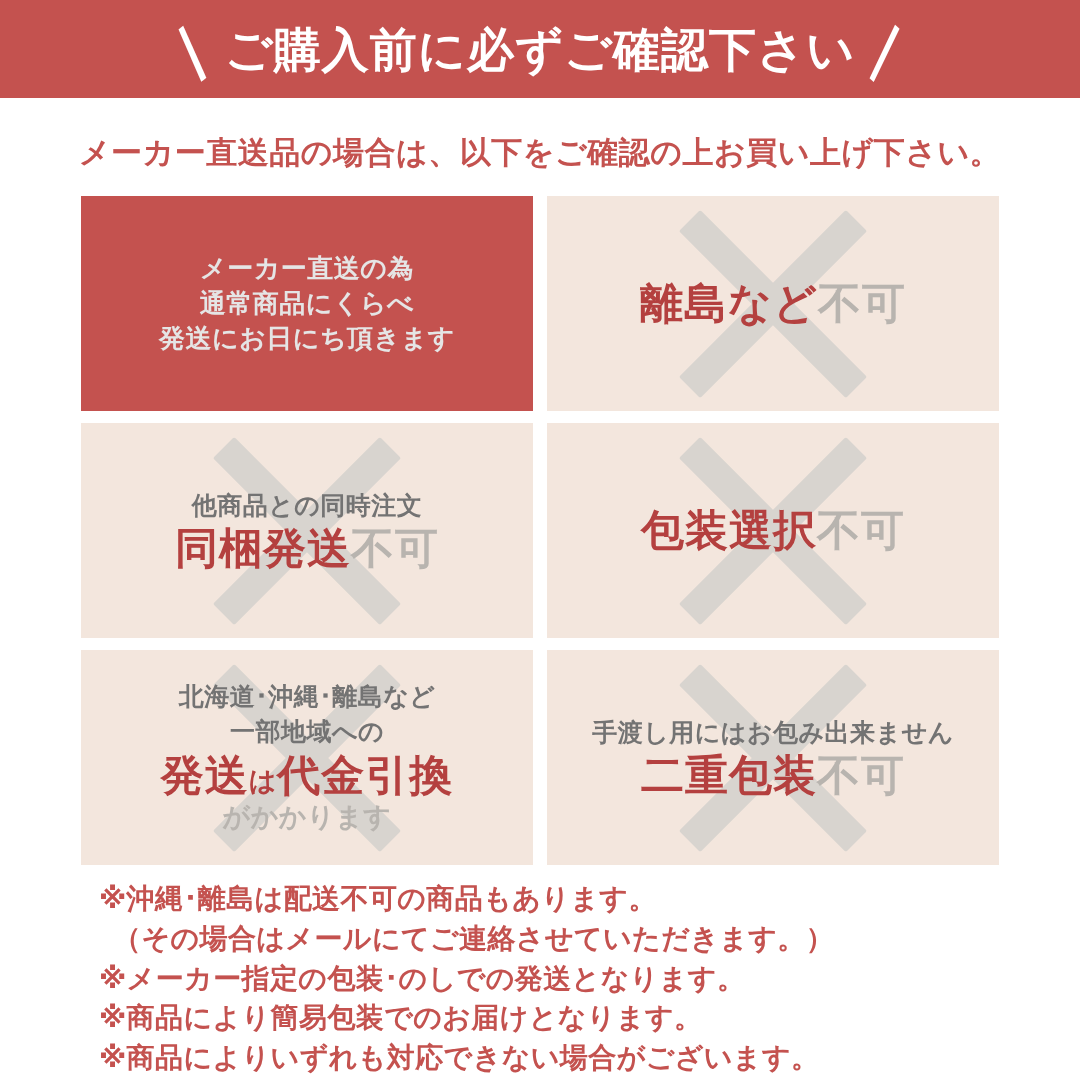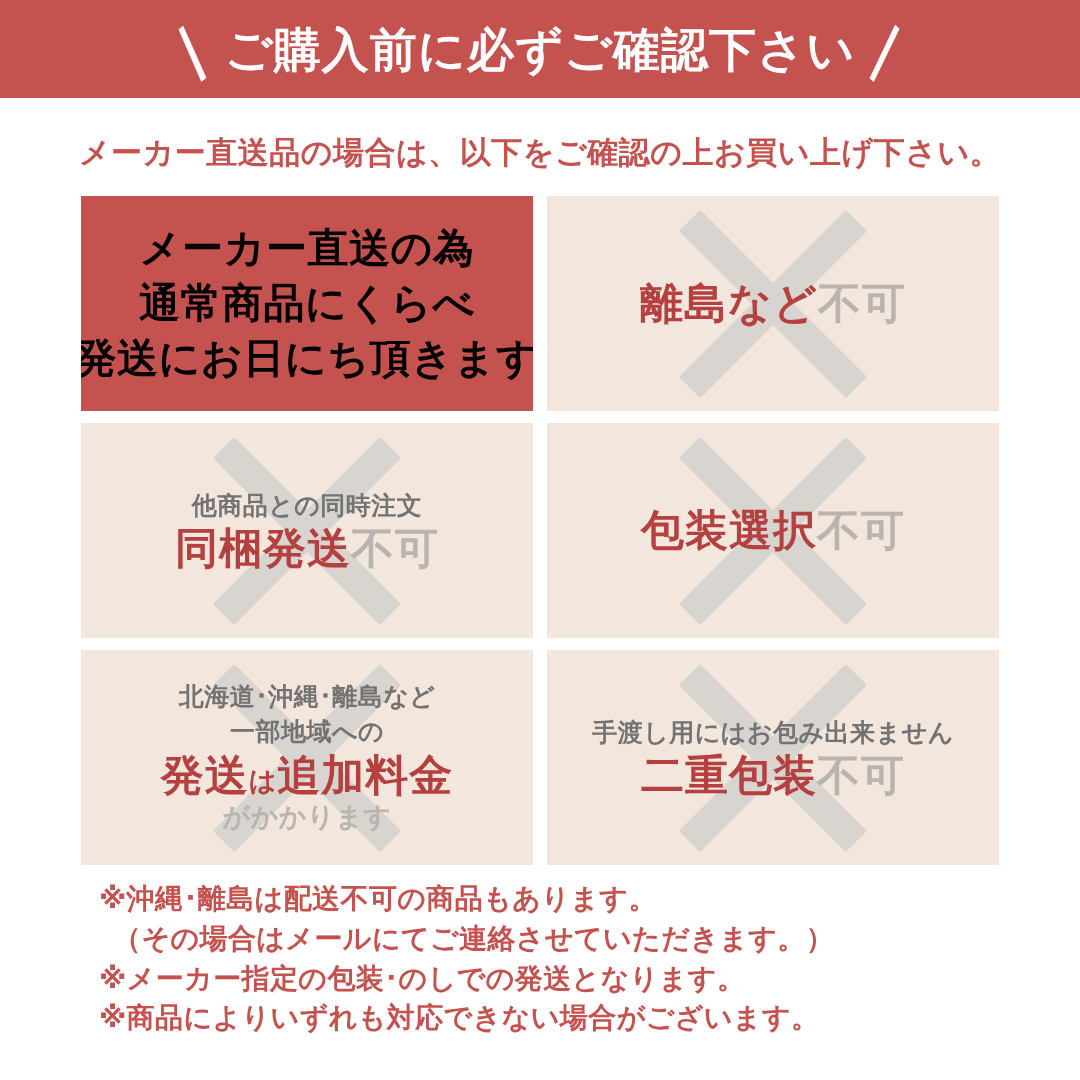--- a/index.html
+++ b/index.html
@@ -103,22 +103,22 @@
   }
   .xmark i.a { transform: translate(-50%,-50%) rotate(45deg); }
   .xmark i.b { transform: translate(-50%,-50%) rotate(-45deg); }
 
   .card-content {
     position: relative;
     z-index: 2;
     line-height: 1.34;
   }
   .line-white {
-    color: #000000;
-    font-size: 41px;
+    color: #e5e5e5;
+    font-size: 26px;
     font-weight: bold;
     letter-spacing: 0.5px;
     white-space: nowrap;
   }
   .small-red {
     color: #737373;
     font-size: 25px;
     font-weight: bold;
     letter-spacing: 0.5px;
     white-space: nowrap;
@@ -230,21 +230,21 @@
 
     <div class="card">
       <div class="xmark">
           <i class="a"></i>
           <i class="b"></i>
         </div>
       <div class="card-content">
         <div class="small-red">北海道･沖縄･離島など</div>
         <div class="small-red">一部地域への</div>
         <div class="big-red">
-          <span>発送</span><span class="mid-red">は</span><span>追加料金</span>
+          <span>発送</span><span class="mid-red">は</span><span>代金引換</span>
         </div>
         <div class="tail-grey">がかかります</div>
       </div>
     </div>
 
     <div class="card">
       <div class="xmark">
           <i class="a"></i>
           <i class="b"></i>
         </div>
@@ -255,16 +255,17 @@
         </div>
       </div>
     </div>
 
   </div>
 
   <div class="notes">
     <div>※沖縄･離島は配送不可の商品もあります。</div>
     <div class="indent">（その場合はメールにてご連絡させていただきます。）</div>
     <div>※メーカー指定の包装･のしでの発送となります。</div>
+    <div>※商品により簡易包装でのお届けとなります。</div>
     <div>※商品によりいずれも対応できない場合がございます。</div>
   </div>
 
 </div>
 
 </body></html>

